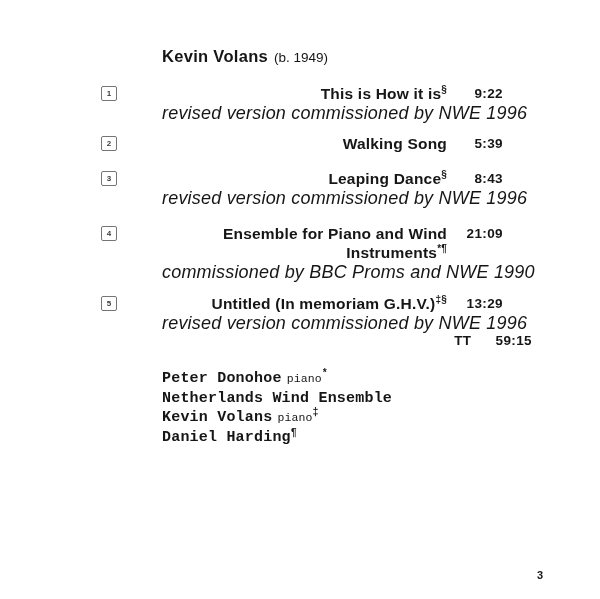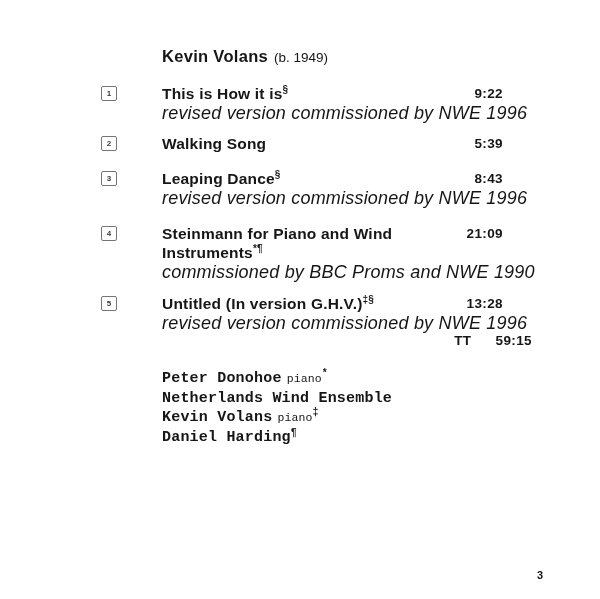--- a/index.html
+++ b/index.html
@@ -19,21 +19,21 @@
   .track{position:absolute;left:0;width:600px;}
   .tnum{
     position:absolute;left:101px;top:2px;
     width:14px;height:13px;
     border:1px solid #757575;border-radius:2px;
     font-size:8px;line-height:13px;text-align:center;
     color:#3a3a3a;font-weight:bold;
   }
   .ttitle{
     position:absolute;left:162px;width:285px;
-    font-size:15.5px;font-weight:bold;line-height:19px;letter-spacing:0.2px;
+    font-size:15.5px;font-weight:bold;line-height:19px;letter-spacing:0.2px;text-align:right;
   }
   .ttitle sup, .pname sup{font-size:10px;line-height:0;vertical-align:super;}
   .tnote{
     font-size:18px;font-weight:normal;font-style:italic;
     line-height:18px;letter-spacing:0.2px;margin-top:1px;white-space:nowrap;
   }
   .tnote:empty{display:none;}
   .ttime{
     position:absolute;right:97px;top:2px;
     font-size:13.5px;font-weight:bold;letter-spacing:0.4px;
@@ -80,32 +80,32 @@
   <div class="track" style="top:169px">
     <span class="tnum">3</span>
     <div class="ttitle"><span>Leaping Dance</span><sup>§</sup>
       <div class="tnote">revised version commissioned by NWE 1996</div>
     </div>
     <span class="ttime">8:43</span>
   </div>
 
   <div class="track" style="top:224px">
     <span class="tnum">4</span>
-    <div class="ttitle"><span>Steinmann for Piano and Wind Instruments</span><sup>*¶</sup>
+    <div class="ttitle"><span>Ensemble for Piano and Wind Instruments</span><sup>*¶</sup>
       <div class="tnote">commissioned by BBC Proms and NWE 1990</div>
     </div>
     <span class="ttime">21:09</span>
   </div>
 
   <div class="track" style="top:294px">
     <span class="tnum">5</span>
-    <div class="ttitle"><span>Untitled (In version G.H.V.)</span><sup>‡§</sup>
+    <div class="ttitle"><span>Untitled (In memoriam G.H.V.)</span><sup>‡§</sup>
       <div class="tnote">revised version commissioned by NWE 1996</div>
     </div>
-    <span class="ttime">13:28</span>
+    <span class="ttime">13:29</span>
   </div>
 
   <div class="total">
     <span class="tt-label">TT</span><span>59:15</span>
   </div>
 
   <div class="performers">
     <div class="pline"><span class="pname"><span>Peter Donohoe</span><span class="prole">piano</span><sup>*</sup></span></div>
     <div class="pline"><span class="pname"><span>Netherlands Wind Ensemble</span><span class="prole"></span><sup></sup></span></div>
     <div class="pline"><span class="pname"><span>Kevin Volans</span><span class="prole">piano</span><sup>‡</sup></span></div>

